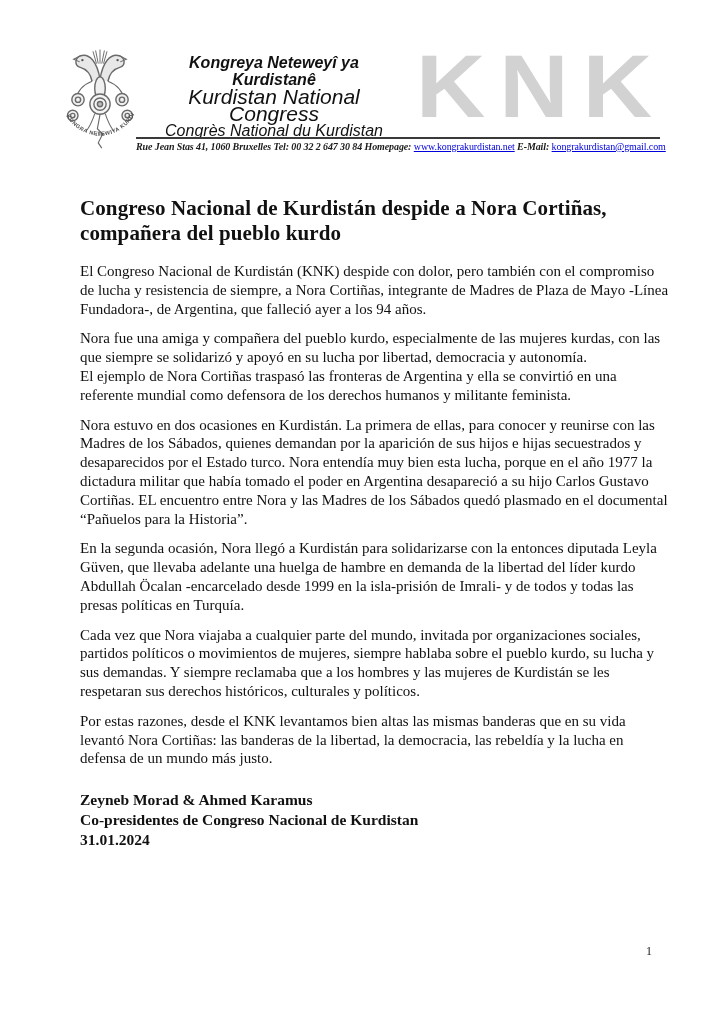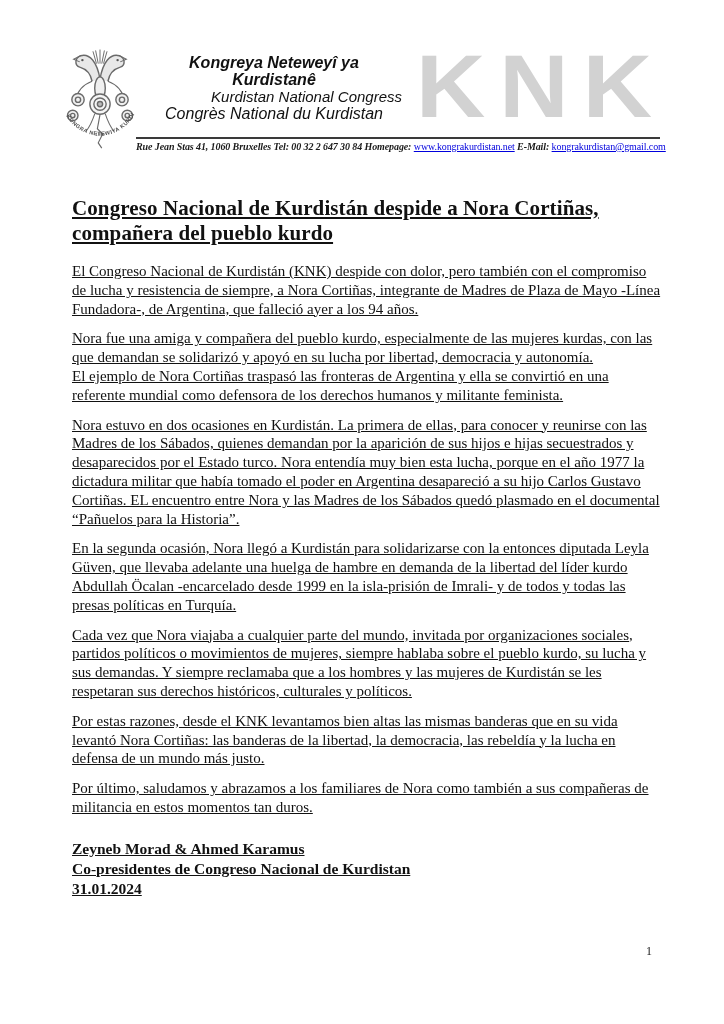--- a/index.html
+++ b/index.html
@@ -15,21 +15,21 @@
   
   .header{position:absolute;top:0;left:0;width:724px;height:170px;}
   .logo{position:absolute;left:56px;top:44px;width:88px;height:122px;}
   .org-names{
     position:absolute;left:146px;top:54px;width:256px;
     text-align:center;
     font-family:"Liberation Sans", sans-serif;
     line-height:17px;
   }
   .org-kurdish{font-size:16px;font-weight:bold;font-style:italic;}
-  .org-english{font-size:15px;font-style:italic;text-align:right;}
+  .org-english{font-size:21px;font-style:italic;}
   .org-french{font-size:16px;font-weight:normal;font-style:italic;}
   .watermark{
     position:absolute;right:58px;top:36px;
     font-family:"Liberation Sans", sans-serif;
     font-weight:bold;
     font-size:96px;
     letter-spacing:14px;
     color:#d2d2d2;
     transform:scaleY(0.92);
     transform-origin:top left;
@@ -46,21 +46,21 @@
     letter-spacing:-0.1px;
     white-space:nowrap;
     color:#1a1a1a;
   }
   .address-line a{
     color:#0000dd;text-decoration:underline;
     font-style:normal;font-weight:normal;
   }
   
   .doc{
-    position:absolute;left:72px;top:196px;width:592px;text-decoration:underline;
+    position:absolute;left:80px;top:196px;width:592px;
   }
   .doc-title{
     font-size:21px;font-weight:bold;
     line-height:25px;
     margin:0 0 16px 0;
     letter-spacing:0.1px;
   }
   .para{
     font-size:15px;
     line-height:18.8px;
@@ -148,27 +148,26 @@
       <a href="#">www.kongrakurdistan.net</a>
       <span>E-Mail:</span>
       <a href="#">kongrakurdistan@gmail.com</a>
     </div>
   </div>
 
   <div class="doc">
     <h1 class="doc-title">Congreso Nacional de Kurdistán despide a Nora Cortiñas, compañera del pueblo kurdo</h1>
 
     <p class="para">El Congreso Nacional de Kurdistán (KNK) despide con dolor, pero también con el compromiso de lucha y resistencia de siempre, a Nora Cortiñas, integrante de Madres de Plaza de Mayo -Línea Fundadora-, de Argentina, que falleció ayer a los 94 años.</p>
-    <p class="para tight">Nora fue una amiga y compañera del pueblo kurdo, especialmente de las mujeres kurdas, con las que demandan se solidarizó y apoyó en su lucha por libertad, democracia y autonomía.</p>
+    <p class="para tight">Nora fue una amiga y compañera del pueblo kurdo, especialmente de las mujeres kurdas, con las que siempre se solidarizó y apoyó en su lucha por libertad, democracia y autonomía.</p>
     <p class="para">El ejemplo de Nora Cortiñas traspasó las fronteras de Argentina y ella se convirtió en una referente mundial como defensora de los derechos humanos y militante feminista.</p>
     <p class="para">Nora estuvo en dos ocasiones en Kurdistán. La primera de ellas, para conocer y reunirse con las Madres de los Sábados, quienes demandan por la aparición de sus hijos e hijas secuestrados y desaparecidos por el Estado turco. Nora entendía muy bien esta lucha, porque en el año 1977 la dictadura militar que había tomado el poder en Argentina desapareció a su hijo Carlos Gustavo Cortiñas. EL encuentro entre Nora y las Madres de los Sábados quedó plasmado en el documental “Pañuelos para la Historia”.</p>
     <p class="para">En la segunda ocasión, Nora llegó a Kurdistán para solidarizarse con la entonces diputada Leyla Güven, que llevaba adelante una huelga de hambre en demanda de la libertad del líder kurdo Abdullah Öcalan -encarcelado desde 1999 en la isla-prisión de Imrali- y de todos y todas las presas políticas en Turquía.</p>
     <p class="para">Cada vez que Nora viajaba a cualquier parte del mundo, invitada por organizaciones sociales, partidos políticos o movimientos de mujeres, siempre hablaba sobre el pueblo kurdo, su lucha y sus demandas. Y siempre reclamaba que a los hombres y las mujeres de Kurdistán se les respetaran sus derechos históricos, culturales y políticos.</p>
     <p class="para">Por estas razones, desde el KNK levantamos bien altas las mismas banderas que en su vida levantó Nora Cortiñas: las banderas de la libertad, la democracia, las rebeldía y la lucha en defensa de un mundo más justo.</p>
-    <p class="para">Por último, saludamos y abrazamos a los familiares de Nora como también a sus compañeras de militancia en estos momentos tan duros.</p>
 
     <div class="signature">
       <div>Zeyneb Morad &amp; Ahmed Karamus</div>
       <div>Co-presidentes de Congreso Nacional de Kurdistan</div>
       <div>31.01.2024</div>
     </div>
   </div>
 
   <div class="page-number">1</div>
 

